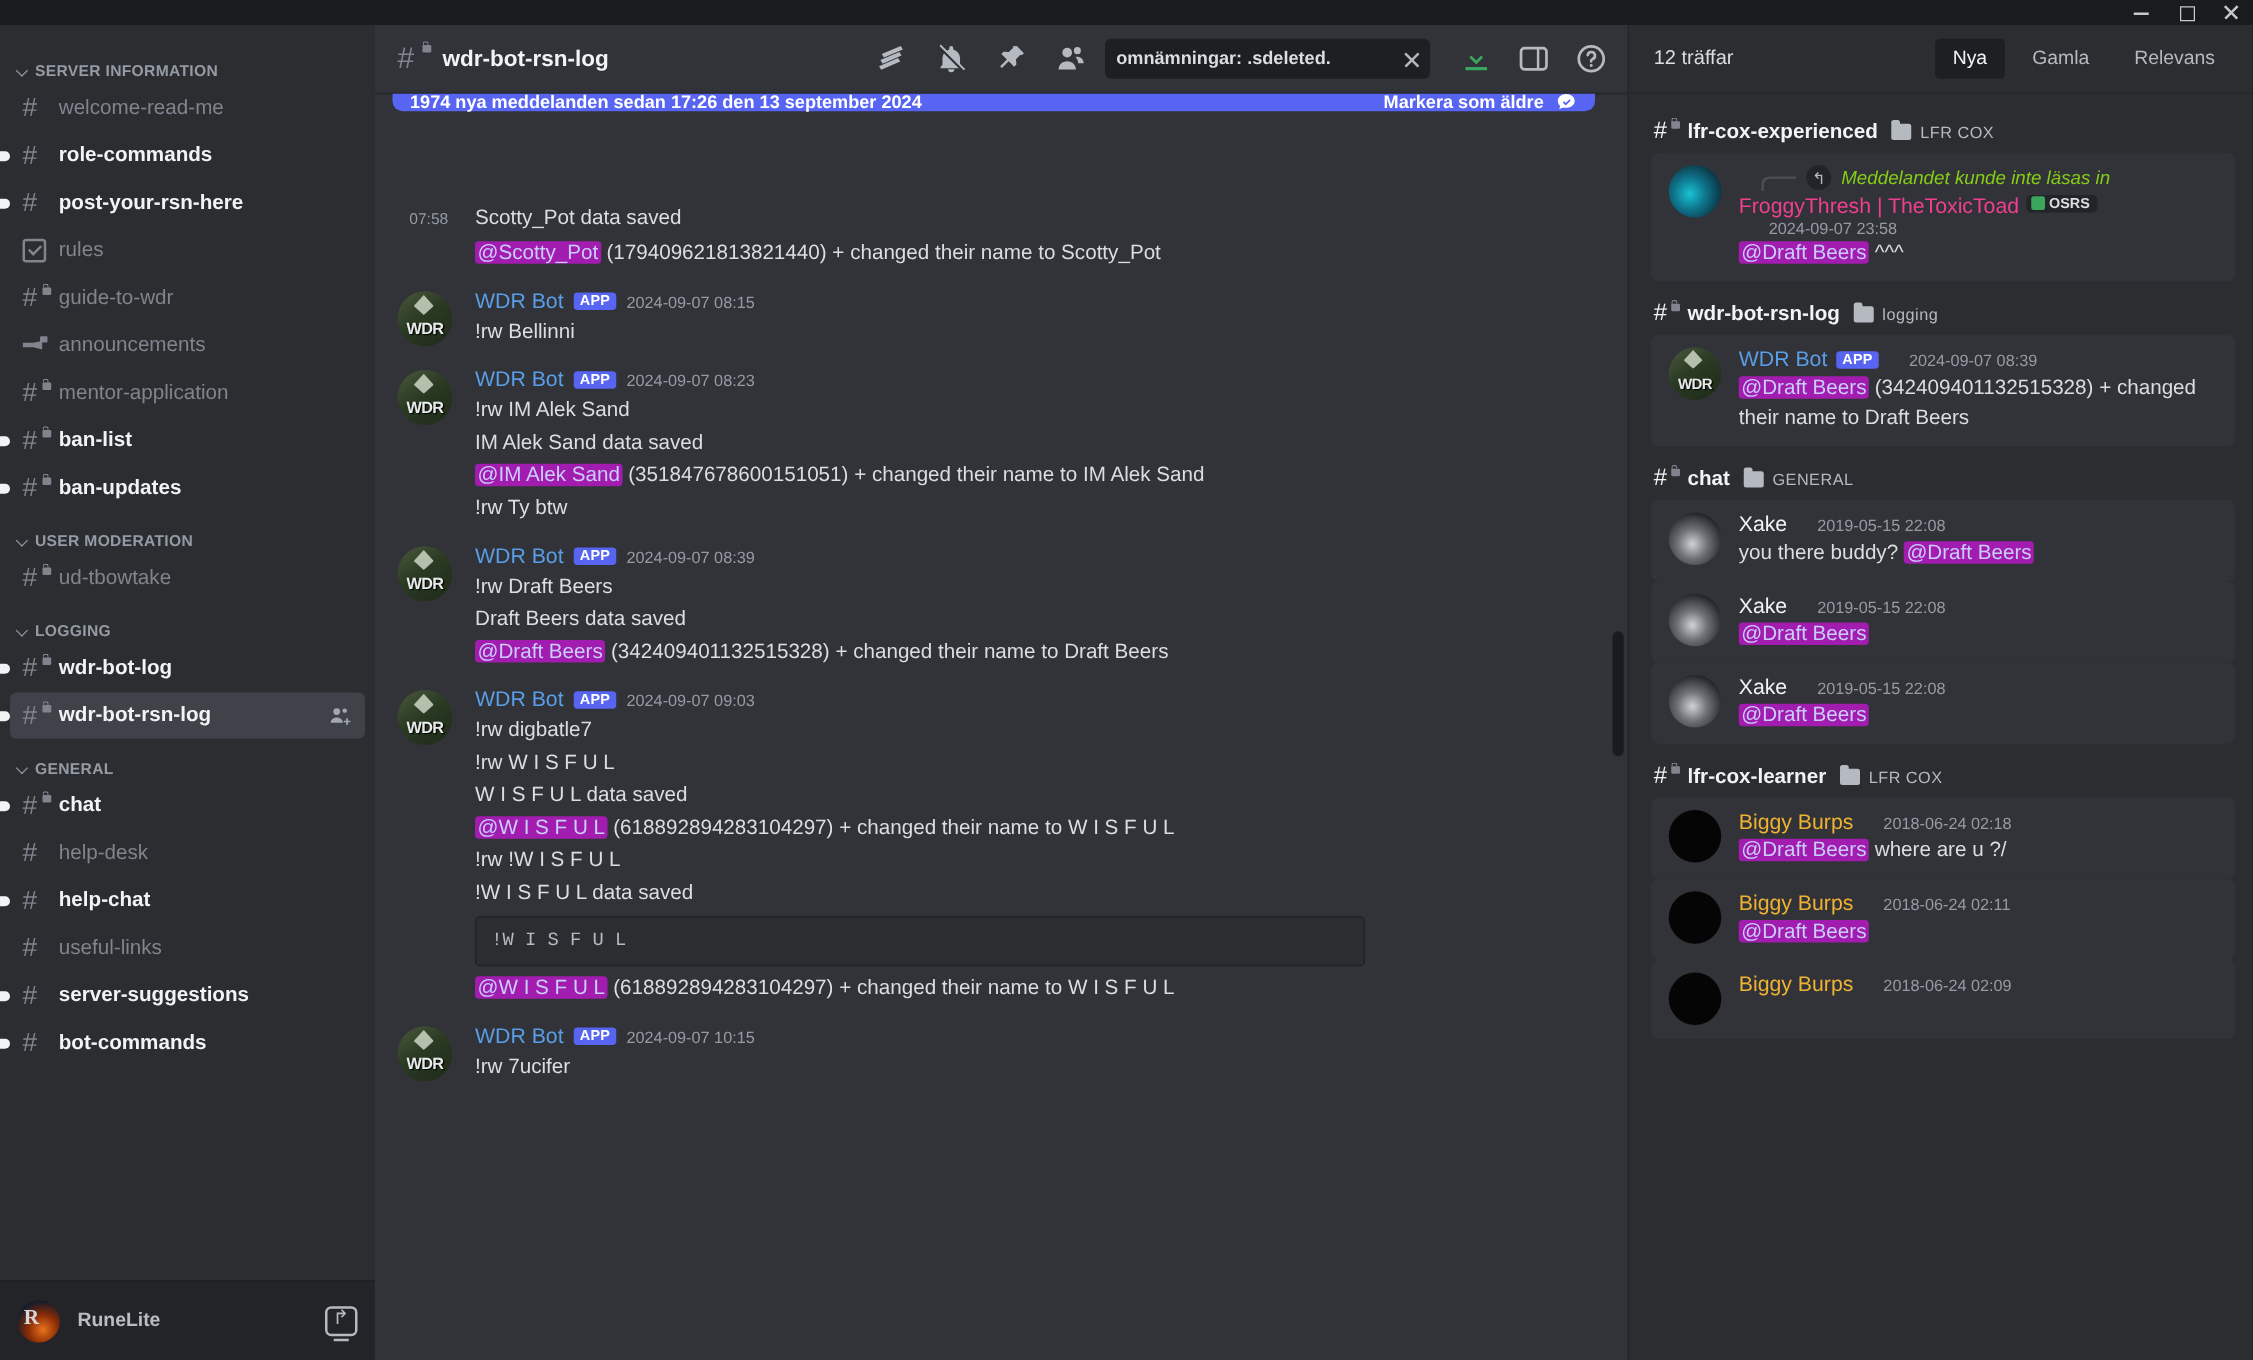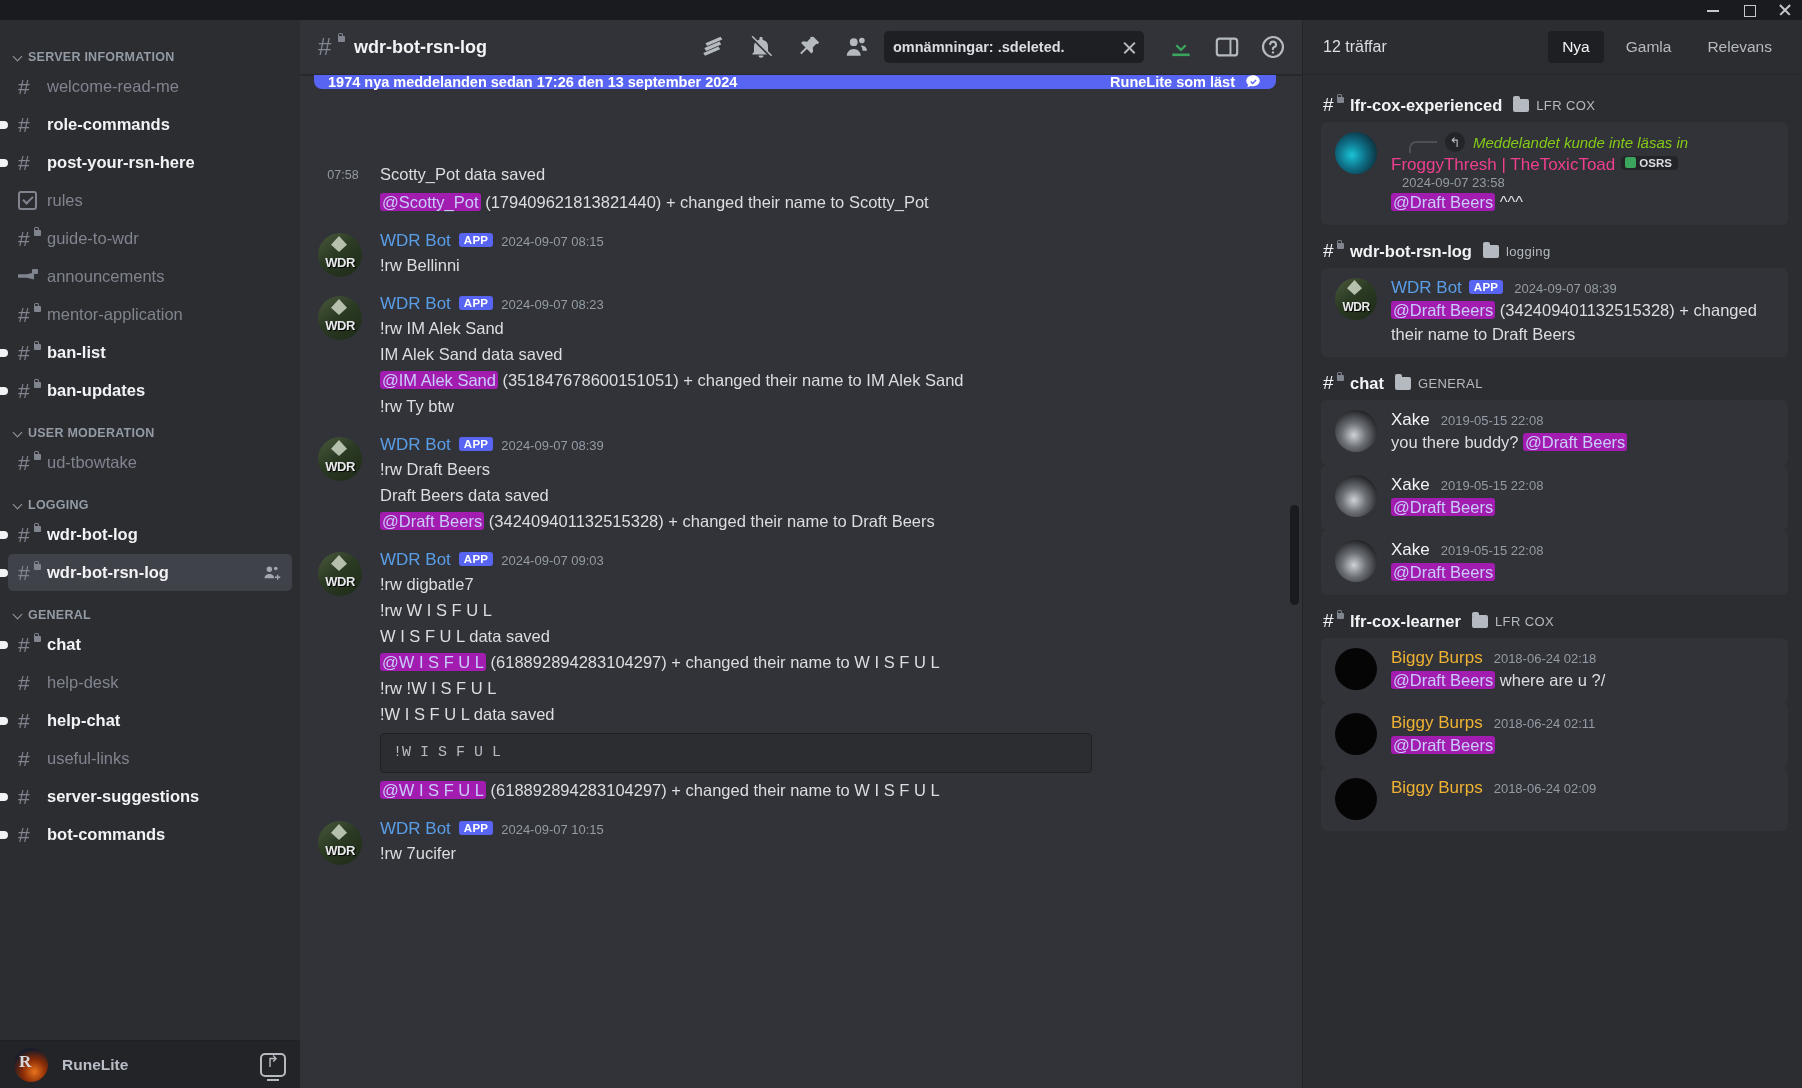--- a/index.html
+++ b/index.html
@@ -114,21 +114,21 @@
     transform: rotate(-45deg);
   }
   .ch-name { font-size:16.5px; color:#80848e; font-weight:400; white-space:nowrap; }
   .ch.unread .ch-name { color:#f2f3f5; font-weight:700; }
   .ch.active .ch-name { color:#f2f3f5; font-weight:700; }
   .ch .trailing-icon { margin-left:auto; margin-right:10px; opacity:.85; }
 
   
   .activity-panel {
     background:#232428; border-top:1px solid #1f2023;
-    padding: 10px 14px; display:flex; align-items:center; gap:14px; height:48px;
+    padding: 10px 14px; display:flex; align-items:center; gap:14px; height:64px;
     position:relative;
   }
   .activity-avatar {
     width:34px; height:34px; border-radius:50%; flex-shrink:0;
     background: radial-gradient(circle at 60% 70%, #e8731c 0%, #8a2c06 38%, #191c2a 72%);
     position:relative; overflow:hidden;
   }
   .activity-avatar::after{
     content:"R"; position:absolute; left:5px; top:4px; color:#d6d8de;
     font-size:17px; font-family:"Liberation Serif", serif; font-weight:700;
@@ -298,21 +298,21 @@
     width:28px; height:12px; border-left:2px solid #4e5058; border-top:2px solid #4e5058;
     border-top-left-radius:7px; position:relative; top:5px; margin-left:20px;
   }
   .reply-arrow {
     width:20px; height:20px; border-radius:50%; background:#232428;
     display:flex; align-items:center; justify-content:center; flex-shrink:0;
     color:#b5bac1; font-size:13px;
   }
   .reply-text { color:#84cc16; font-size:15px; font-style:italic; }
   .res-name { font-size:17px; font-weight:500; }
-  .res-ts { color:#949ba4; font-size:13px; margin-left:11px; font-weight:400; font-style:normal;}
+  .res-ts { color:#949ba4; font-size:13px; margin-left:24px; font-weight:400; font-style:normal;}
   .res-line { color:#dbdee1; font-size:16.5px; line-height:24px; }
   .osrs-badge {
     display:inline-flex; align-items:center; gap:3px; background:#232428;
     border-radius:4px; padding: 1px 6px 1px 4px; font-size:11.5px; color:#dbdee1;
     font-weight:700; position:relative; top:-2px; margin-left:6px;
   }
   .osrs-dot { width:11px; height:11px; border-radius:2px; background:#3ba55d; }
   .res-head-row { display:flex; align-items:baseline; flex-wrap:wrap; }
 </style>
 </head>
@@ -488,21 +488,21 @@
           <circle cx="12" cy="12" r="9.2"></circle>
           <path d="M9.4 9.3a2.7 2.7 0 1 1 3.4 3c-.7.3-.9.9-.9 1.6" stroke-linecap="round"></path>
           <circle cx="12" cy="17" r="1.1" fill="#b5bac1" stroke="none"></circle>
         </svg>
       </div>
     </div>
 
     <div class="notice-bar">
       <span>1974 nya meddelanden sedan 17:26 den 13 september 2024</span>
       <span class="notice-right">
-        <span>RuneLite som läst</span>
+        <span>Markera som äldre</span>
         <svg width="18" height="18" viewBox="0 0 24 24" fill="#fff">
           <path d="M12 3c5 0 9 3.3 9 7.4 0 4-4 7.3-9 7.3-1 0-2-.1-2.9-.4L4.5 19l1-3.2A7.4 7.4 0 0 1 3 10.4C3 6.3 7 3 12 3z"></path>
           <path d="M9.6 10.6l1.9 1.9 4-4 1.3 1.4-5.3 5.3-3.2-3.2z" fill="#5865f2"></path>
         </svg>
       </span>
     </div>
 
     <div class="messages">
       <div class="msg-scroll" id="msg-scroll" style="padding-top:86px;">
           <div class="msg grouped">

